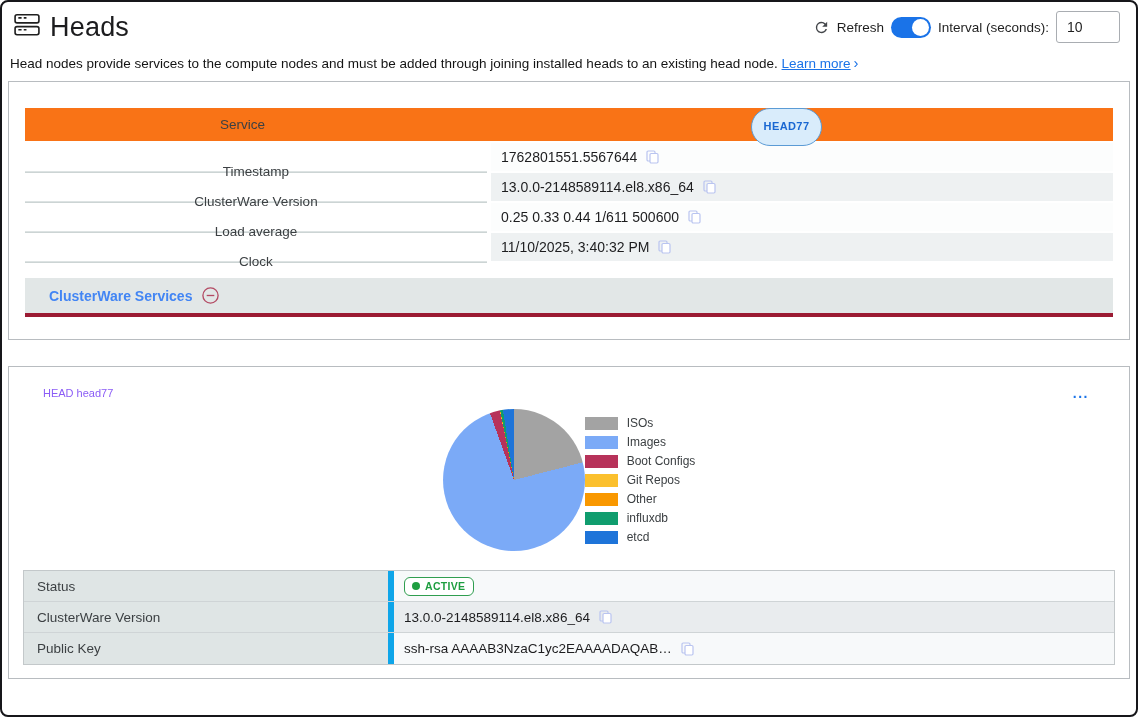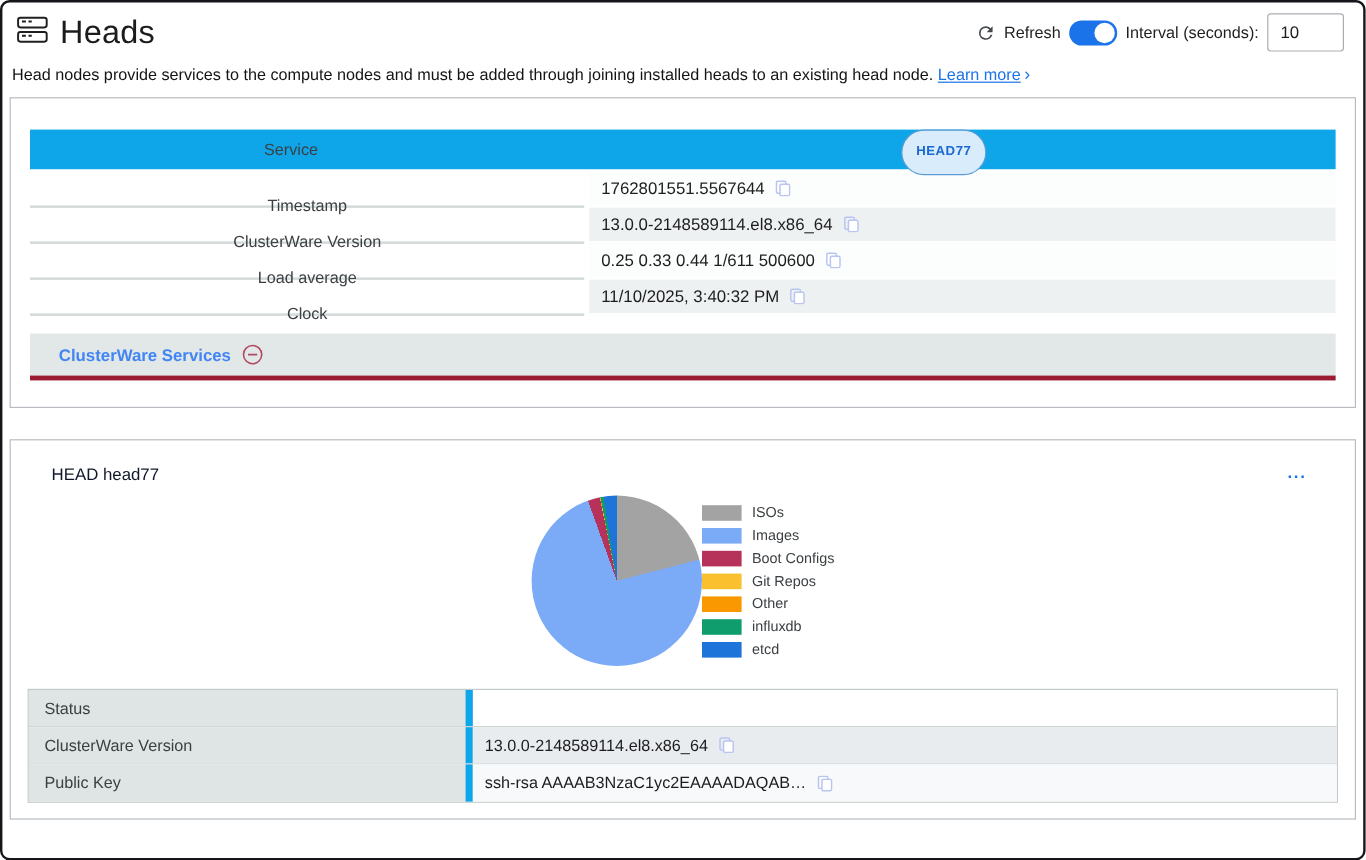--- a/index.html
+++ b/index.html
@@ -22,36 +22,36 @@
   .interval-input { width:64px; height:32px; border:1px solid #a9adb2; border-radius:3px; font-size:14px; padding-left:10px; color:#1f1f1f; font-family:"Liberation Sans",sans-serif; }
   
   .desc { padding:9px 8px 10px 8px; font-size:13.5px; color:#141414; }
   .desc .link { color:#1a73e8; text-decoration:underline; cursor:pointer; }
   .desc .chev { color:#1a73e8; text-decoration:none; font-size:15px; margin-left:3px; }
   
   .card { border:1px solid #b8bcc0; background:#fff; margin:0 6px; }
   .card1 { padding:26px 16px 22px 16px; }
   
   .row { display:flex; }
-  .hdr-row { height:33px; background:#0ea5e9; position:relative; margin-bottom:2px; }
+  .hdr-row { height:33px; background:#f97316; position:relative; margin-bottom:2px; }
   .hdr-service { position:absolute; left:0; width:435px; text-align:center; line-height:33px; font-size:13.5px; color:#3c4043; }
   .hdr-badge-wrap { position:absolute; left:435px; right:0; text-align:center; line-height:31px; }
   .head-badge { display:inline-block; border:1.5px solid #5b9bd5; background:#d9ecfb; color:#1967d2; font-size:11px; font-weight:700; padding:2px 12px 3px; border-radius:19px; letter-spacing:.4px; cursor:pointer; }
   .body-row { height:30px; }
   .body-row .lbl { width:462px; background:#dde3e3; display:flex; align-items:center; justify-content:center; font-size:13.5px; color:#3c4043; border-bottom:1px solid #ccd4d4;margin-top:28px; }
   .body-row .gapcol { width:4px; background:#fff; }
   .body-row .val { flex:1; display:flex; align-items:center; gap:9px; padding-left:10px; font-size:14px; color:#1d1d1f; border-bottom:2px solid #fff; }
   .val.even { background:#fcfdfd; }
   .val.odd  { background:#eef1f2; }
   
   .services-bar { margin-top:15px; height:39px; background:#e2e7e7; border-bottom:4px solid #9b1b33; display:flex; align-items:center; gap:9px; padding-left:24px; }
   .services-link { color:#4285f4; font-weight:700; font-size:14px; cursor:pointer; }
   
   .card2 { margin-top:26px; padding:14px 14px 13px; position:relative; }
-  .head-title { padding-left:20px; padding-top:6px; font-size:14px; color:#0f172a; }
+  .head-title { padding-left:20px; padding-top:6px; font-size:11px; color:#8b5cf6; }
   .menu-dots { position:absolute; right:40px; top:22px; color:#1a73e8; font-weight:700; font-size:14px; letter-spacing:1.5px; cursor:pointer; line-height:8px; }
   .chart-row { display:flex; justify-content:center; align-items:center; gap:0; margin-top:2px; height:158px; }
   .pie { width:142px; height:142px; border-radius:50%; }
   .legend { display:flex; flex-direction:column; gap:5px; }
   .legend-item { display:flex; align-items:center; gap:9px; font-size:12px; color:#3c4043; }
   .swatch { width:33px; height:13px; display:inline-block; }
   
   .details-table { margin-top:11px; border:1px solid #c3c8ca; }
   .d-row { display:flex; height:31px; border-bottom:1px solid #cfd4d6; }
   .d-row:last-child { border-bottom:none; }
@@ -209,20 +209,26 @@
         <div class="legend-item">
           <span class="swatch" style="background: rgb(30, 116, 217);"></span>
           <span>etcd</span>
         </div>
       </div>
   </div>
 
   <div class="details-table">
     <div class="d-row">
       <div class="d-label">Status</div>
+      <div class="d-value bg-a">
+        <span class="active-badge">
+          <span class="dot"></span>
+          <span class="active-text">ACTIVE</span>
+        </span>
+      </div>
     </div>
     <div class="d-row">
       <div class="d-label">ClusterWare Version</div>
       <div class="d-value bg-b">
         <span>13.0.0-2148589114.el8.x86_64</span>
         <span class="copy-btn">
             <svg width="13" height="14" viewBox="0 0 13 14">
               <rect x="1" y="1" width="8" height="10" rx="1.2" fill="none" stroke="#b9c4f0" stroke-width="1.2"></rect>
               <rect x="4" y="3.5" width="8" height="9.5" rx="1.2" fill="#fff" stroke="#b9c4f0" stroke-width="1.2"></rect>
             </svg>

